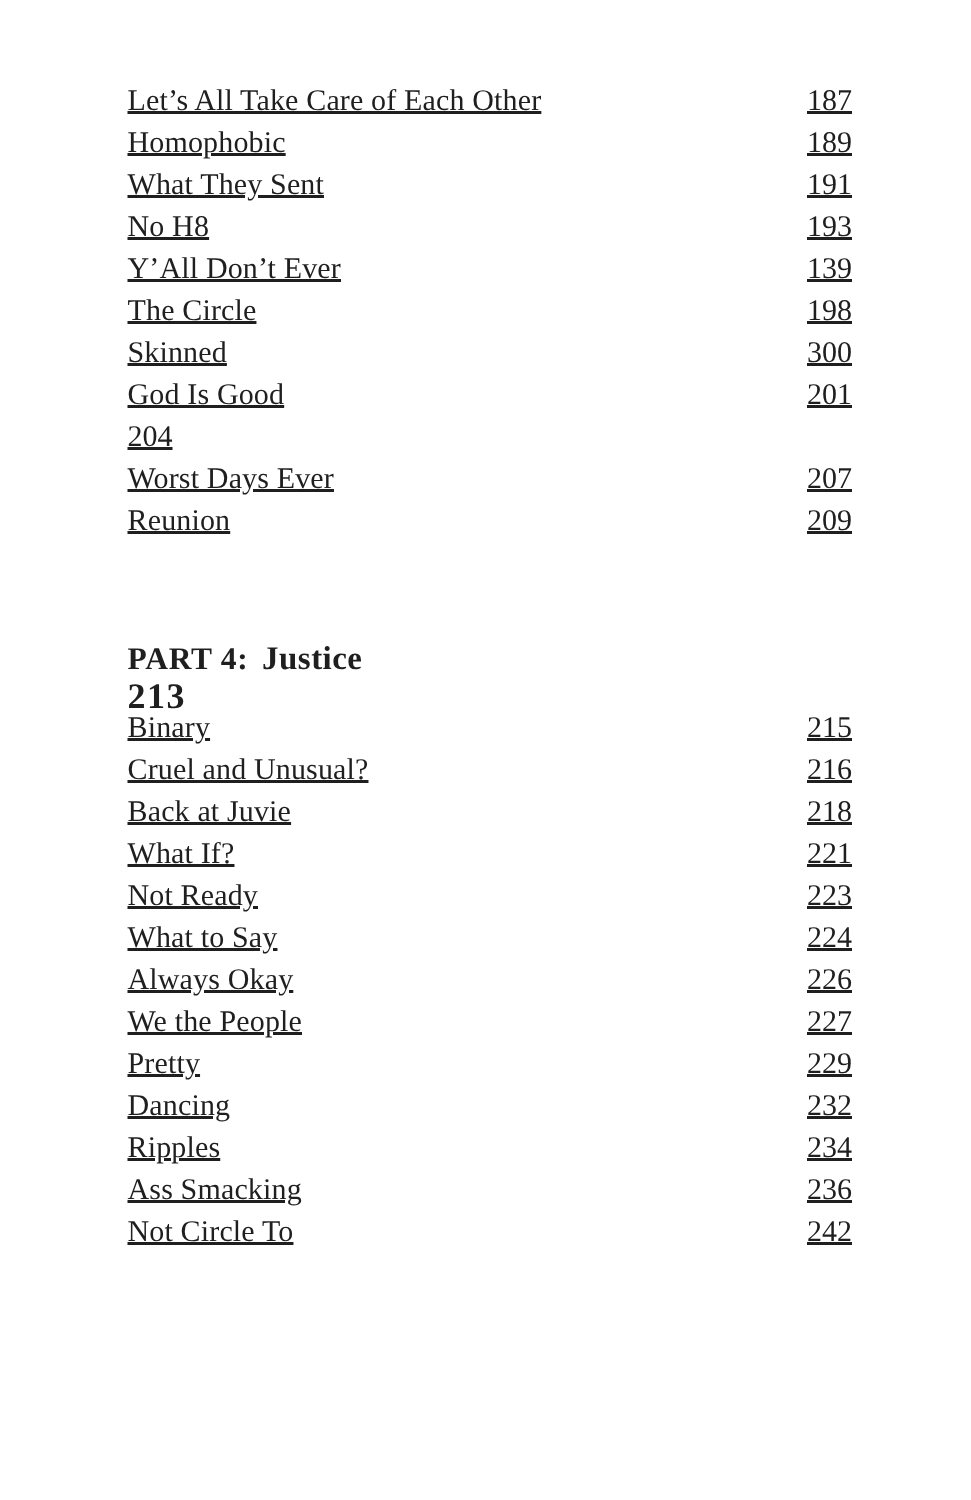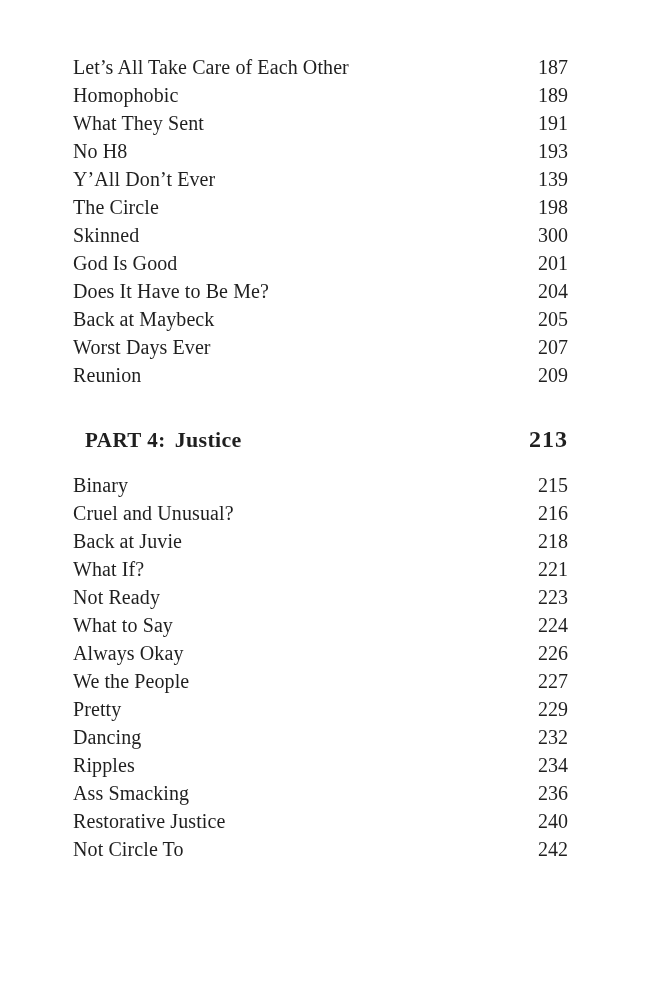--- a/index.html
+++ b/index.html
@@ -11,22 +11,23 @@
     position: relative;
     width: 647px;
     height: 1000px;
     background: #ffffff;
     font-family: "Liberation Serif", serif;
     color: #1f1f1f;
     overflow: hidden;
   }
   .entries {
     position: absolute;
-    left: 73px;
+    left: 85px;
     right: 79px;
+    text-decoration: underline;
   }
   .entries-1 { top: 53px; }
   .entries-2 { top: 471px; text-align: right; }
   .toc-row {
     display: flex;
     justify-content: space-between;
     align-items: baseline;
     height: 28px;
     line-height: 28px;
     font-size: 20px;
@@ -38,21 +39,22 @@
   .toc-page {
     font-size: 20px;
   }
   .part-heading {
     position: absolute;
     left: 85px;
     right: 79px;
     top: 426px;
     display: flex;
     justify-content: space-between;
-    align-items: flex-end;
+    align-items: flex-start;
+    flex-direction: column;
   }
   .part-heading-left {
     display: flex;
     align-items: baseline;
   }
   .part-label {
     font-weight: bold;
     font-size: 21px;
     letter-spacing: 0.5px;
     white-space: nowrap;
@@ -110,28 +112,23 @@
     <span class="toc-title">Skinned</span>
     <span class="toc-page">300</span>
   </div>
 
   <div class="toc-row">
     <span class="toc-title">God Is Good</span>
     <span class="toc-page">201</span>
   </div>
 
   <div class="toc-row">
-    <span class="toc-title">Does It Have to Be Me?</span>
     <span class="toc-page">204</span>
   </div>
 
-  <div class="toc-row">
-    <span class="toc-title">Back at Maybeck</span>
-    <span class="toc-page">205</span>
-  </div>
 
   <div class="toc-row">
     <span class="toc-title">Worst Days Ever</span>
     <span class="toc-page">207</span>
   </div>
 
   <div class="toc-row">
     <span class="toc-title">Reunion</span>
     <span class="toc-page">209</span>
   </div>
@@ -199,24 +196,20 @@
   <div class="toc-row">
     <span class="toc-title">Ripples</span>
     <span class="toc-page">234</span>
   </div>
 
   <div class="toc-row">
     <span class="toc-title">Ass Smacking</span>
     <span class="toc-page">236</span>
   </div>
 
-  <div class="toc-row">
-    <span class="toc-title">Restorative Justice</span>
-    <span class="toc-page">240</span>
-  </div>
 
   <div class="toc-row">
     <span class="toc-title">Not Circle To</span>
     <span class="toc-page">242</span>
   </div>
 </div>
 
 </div>
 
 </body></html>

